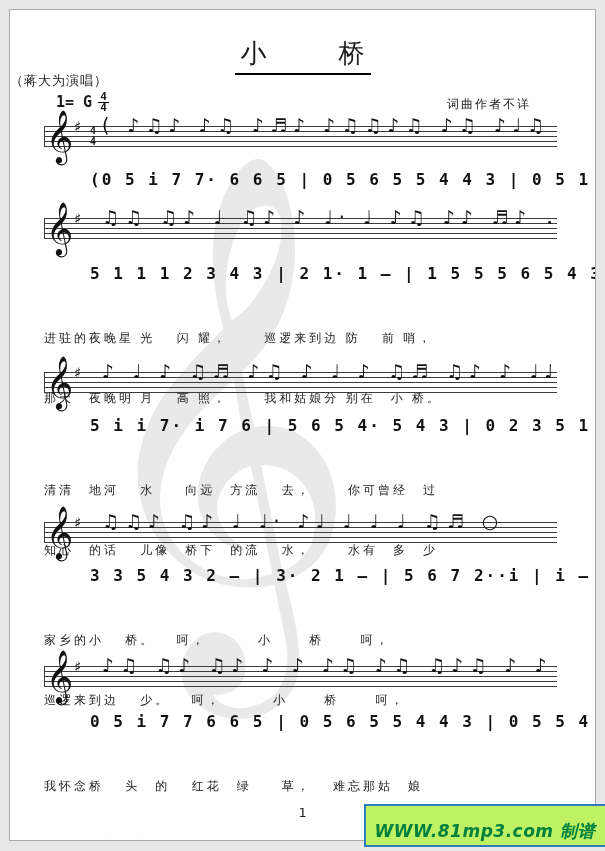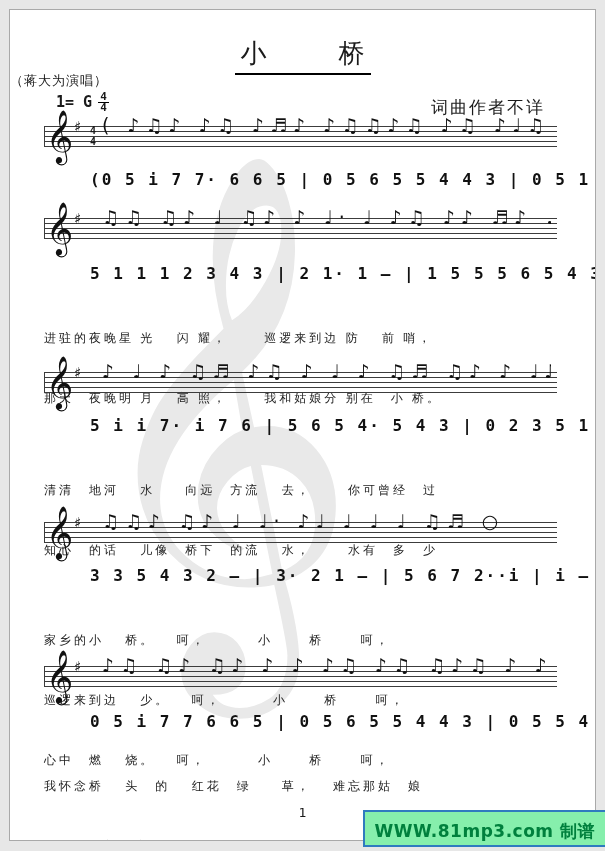--- a/index.html
+++ b/index.html
@@ -41,21 +41,21 @@
     position:absolute;top:82px;left:46px;font-size:15px;font-weight:bold;
     font-family:"DejaVu Sans Mono", monospace;
   }
   .timesig{
     display:inline-block;vertical-align:middle;margin-left:6px;text-align:center;
     font-size:11px;font-weight:bold;line-height:10px;
   }
   .timesig .tt{display:block;border-bottom:1px solid #000;padding:0 2px;}
   .timesig .tb{display:block;padding:0 2px;}
   .meta-credit{
-    position:absolute;top:86px;right:50px;font-size:17px;letter-spacing:2px;font-family:Liberation Mono, monospace;
+    position:absolute;top:86px;right:64px;font-size:12px;letter-spacing:2px;font-family:Liberation Mono, monospace;
   }
 
   
   .system{position:absolute;left:34px;right:38px;}
   .staff{position:relative;height:21px;}
   .sline{position:absolute;left:0;right:0;height:1px;background:#3c3c3c;}
   .sline:nth-child(1){top:0;}
   .sline:nth-child(2){top:5px;}
   .sline:nth-child(3){top:10px;}
   .sline:nth-child(4){top:15px;}
@@ -104,25 +104,26 @@
   }
   .lyrics div{height:20px;}
 
   
   .page-number{
     position:absolute;bottom:20px;left:0;right:0;text-align:center;
     font-size:13px;font-family:"DejaVu Sans Mono", monospace;
   }
   .badge{
     position:absolute;right:0;bottom:4px;z-index:5;
-    background:#86efac;border:2px solid #2f7bbf;border-right:none;
-    padding:8px 10px 2px 9px;
+    background:#bef264;border:2px solid #2f7bbf;border-right:none;
+    padding:14px 10px 2px 9px;
     font-size:17px;font-weight:bold;letter-spacing:0.5px;
     color:#00803d;font-family:"DejaVu Sans", sans-serif;
     cursor:pointer;
+    font-style:italic;
   }
 
   
   #sys1{top:116px;} #jp1{top:160px;}
   #sys2{top:208px;} #jp2{top:254px;} #ly2{top:278px;}
   #sys3{top:362px;} #jp3{top:406px;} #ly3{top:430px;}
   #sys4{top:512px;} #jp4{top:556px;} #ly4{top:580px;}
   #sys5{top:656px;} #jp5{top:702px;} #ly5{top:726px;}
 </style>
 </head>
@@ -224,21 +225,20 @@
             <div class="barline"></div>
           <span class="clef">𝄞</span>
           <span class="sharp">♯</span>
           <div class="notes">♫♫♪ ♫♪ ♩   ♩· ♪♩   ♩ ♩ ♩ ♫♬  ○</div>
         </div>
       </div>
       <div id="jp4" class="jianpu jp-pad">3 3 5 4 3 2  — | 3·  2 1  — | 5  6  7  2··i | i  —  —  — |</div>
       <div id="ly4" class="lyrics">
         <div>家乡的小　 桥。　 呵，　　　 小　　 桥　　 呵，</div>
         <div>巡逻来到边　 少。　 呵，　　　 小　　 桥　　 呵，</div>
-        <div>心中　燃　 烧。　 呵，　　　 小　　 桥　　 呵，</div>
       </div>
 
       <div id="sys5" class="system m3">
         <div class="staff">
           <div class="sline"></div>
             <div class="sline"></div>
             <div class="sline"></div>
             <div class="sline"></div>
             <div class="sline"></div>
           <div class="barline"></div>

